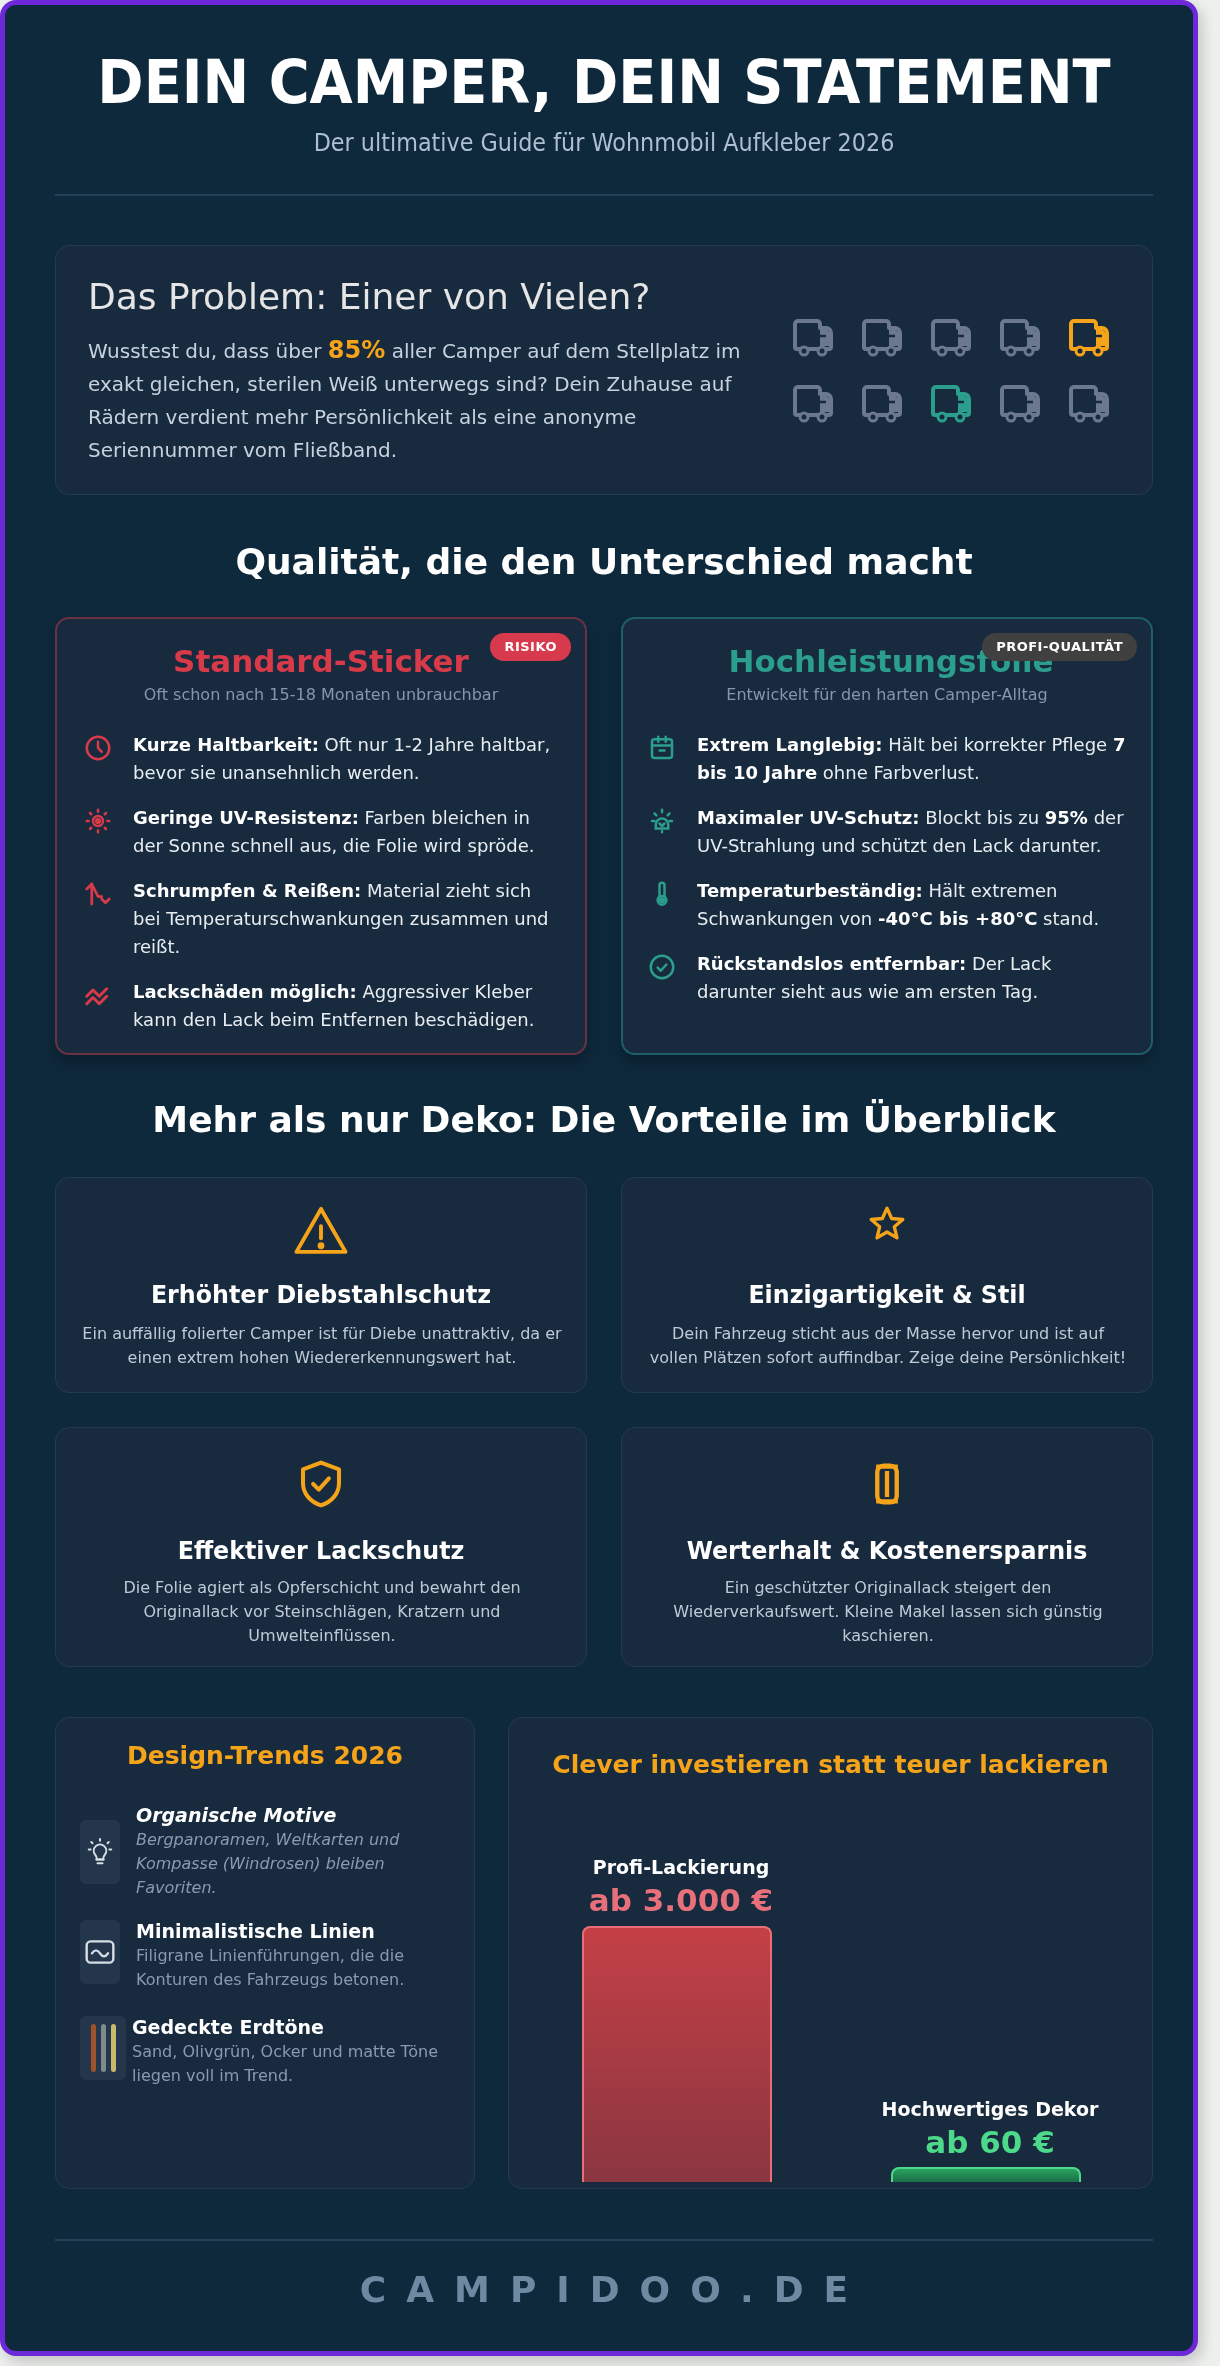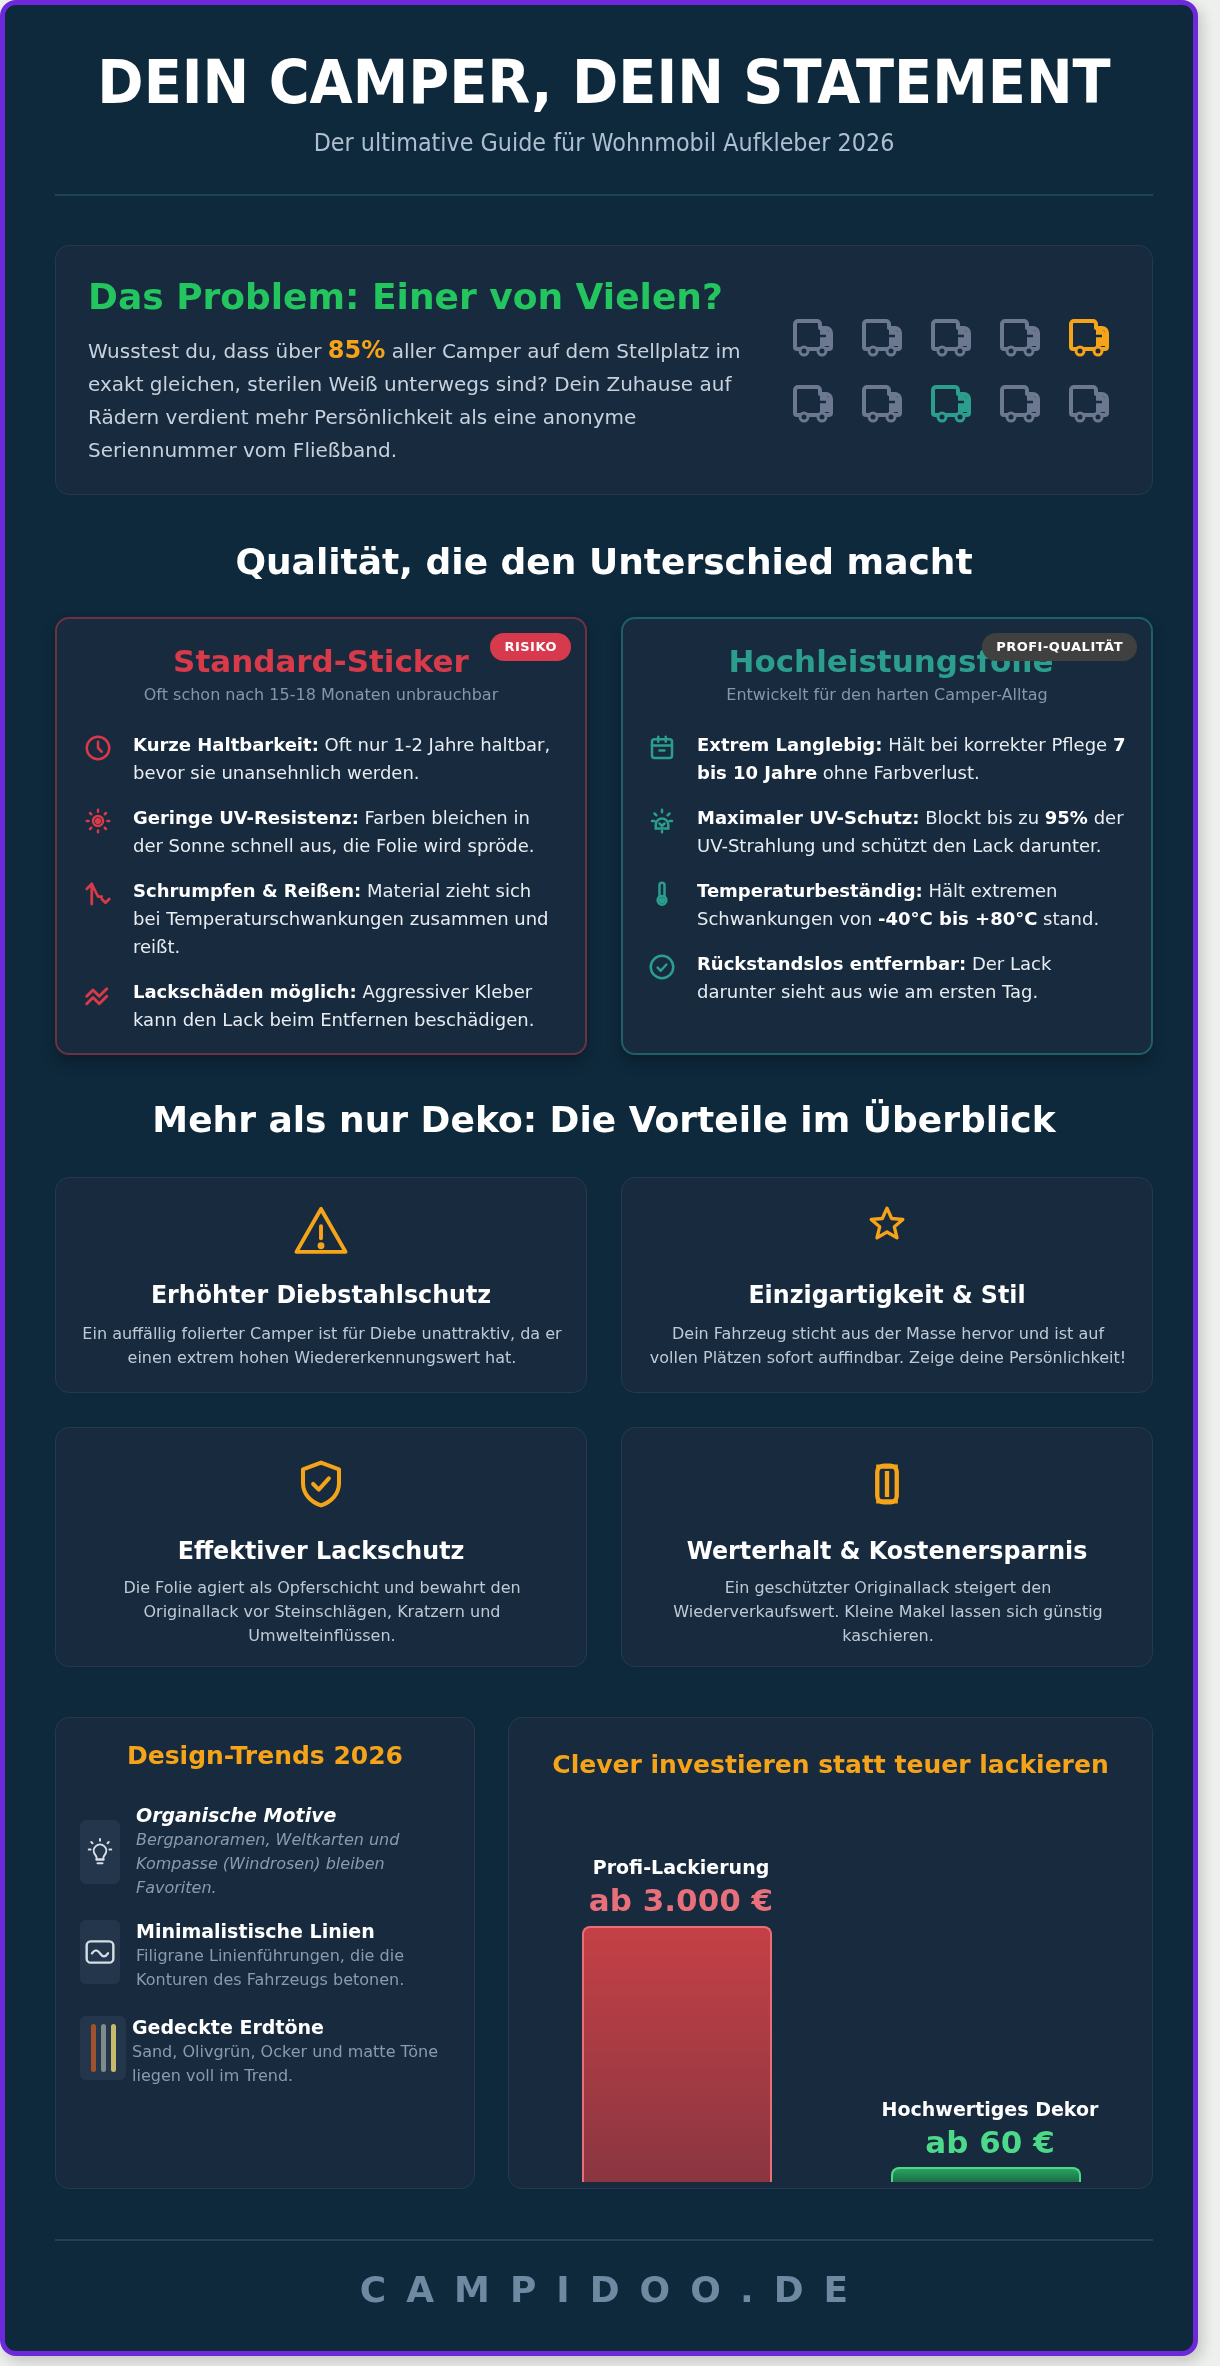--- a/index.html
+++ b/index.html
@@ -21,21 +21,21 @@
     left: 0; width: 1198px; top: 124px; text-align: center;
     font-size: 24px; color: #aebfd0; transform: scaleX(0.93);
   }
   .divider { left: 50px; width: 1098px; height: 2px; background: #1f4256; }
 
   .problem {
     left: 50px; top: 240px; width: 1098px; height: 250px;
     background: #172a3e; border: 1px solid #253a50; border-radius: 14px;
   }
   .problem-title {
-    left: 32px; top: 30px; font-size: 36px; font-weight: bold; color: #22c55e;
+    left: 32px; top: 30px; font-size: 36px; font-weight: normal; color: #e5e5e5;
   }
   .problem-text {
     left: 32px; top: 88px; width: 660px; font-size: 20px; line-height: 33px; color: #c7d2de;
   }
   .problem-text .hl { color: #f5a319; font-weight: bold; font-size: 24px; }
   .trucks {
     left: 735px; top: 70px; width: 330px; display: grid;
     grid-template-columns: repeat(5, 46px); column-gap: 23px; row-gap: 24px;
   }
   .truck svg { width: 46px; height: 42px; display: block; }

